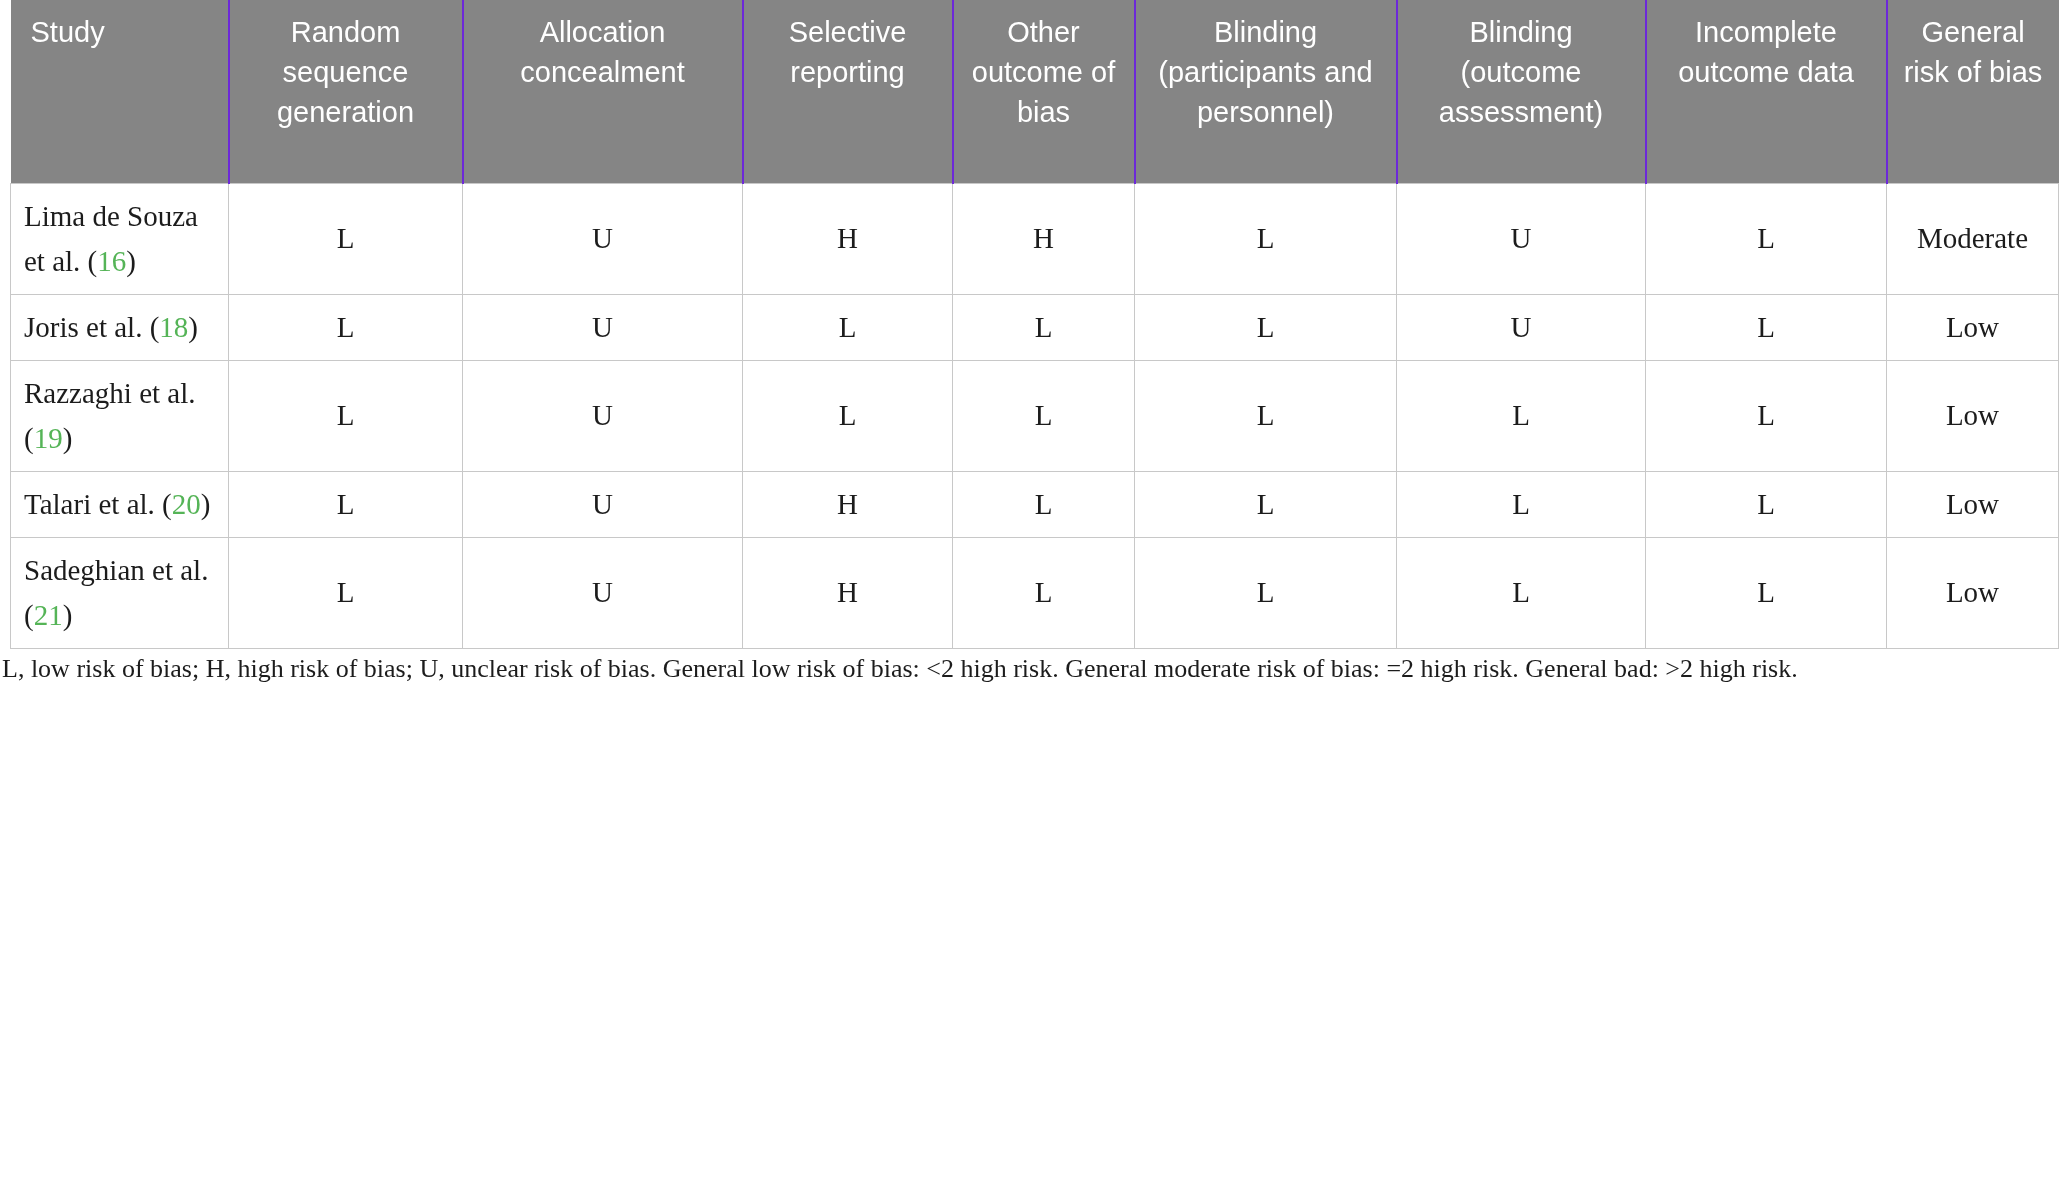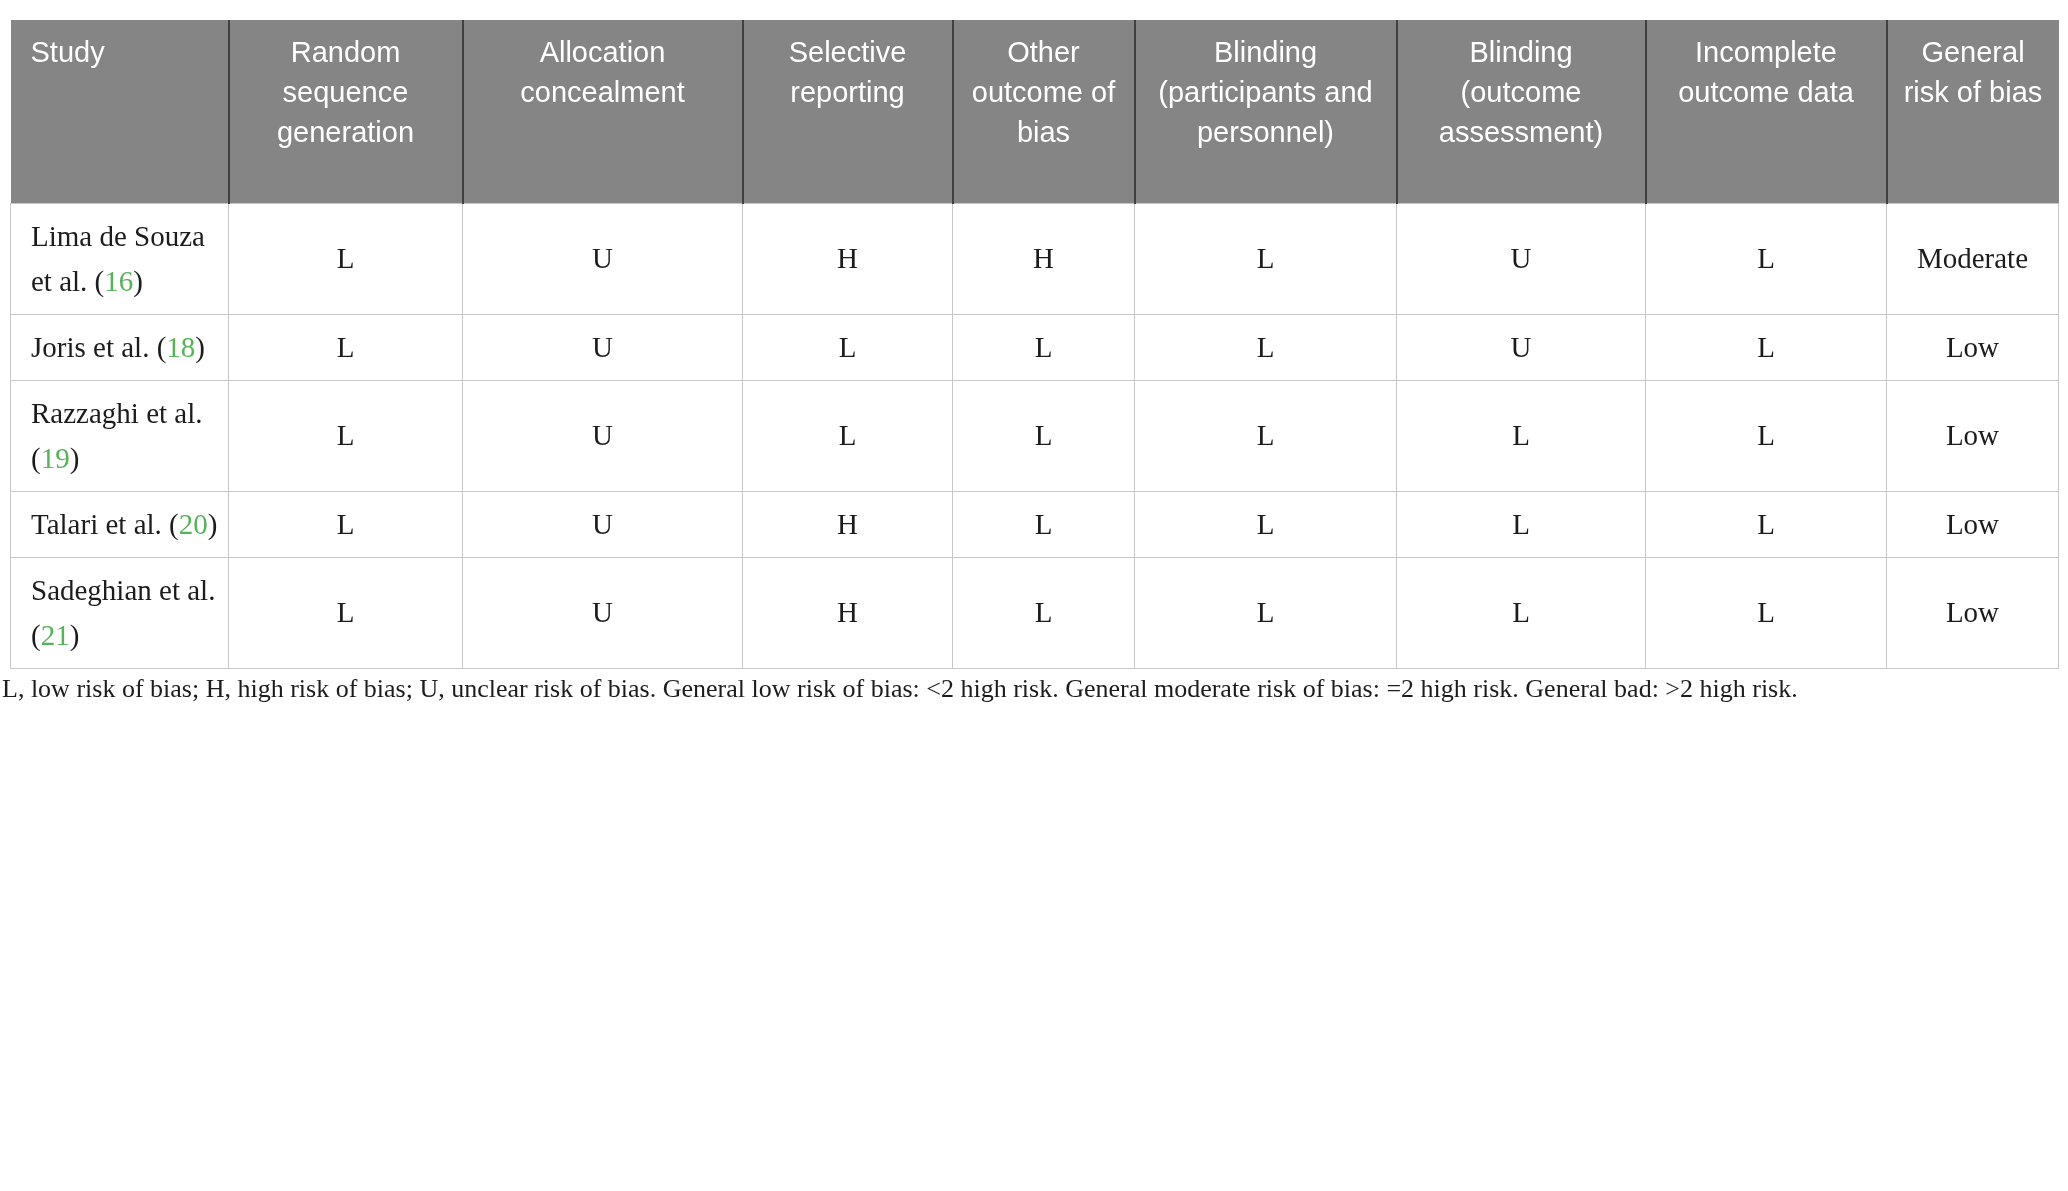--- a/index.html
+++ b/index.html
@@ -10,21 +10,21 @@
   body {
     width: 2068px;
     height: 1191px;
     position: relative;
     font-family: "Liberation Serif", serif;
     color: #1c1c1c;
   }
   .figure {
     position: absolute;
     left: 10px;
-    top: 20px;
+    top: 0;
     width: 2048px;
   }
   table.rob {
     border-collapse: collapse;
     table-layout: fixed;
     width: 2048px;
   }
   table.rob col.c1 { width: 218px; }
   table.rob col.c2 { width: 234px; }
   table.rob col.c3 { width: 280px; }
@@ -40,41 +40,41 @@
     color: #ffffff;
     font-family: "Liberation Sans", sans-serif;
     font-weight: 400;
     font-size: 29px;
     line-height: 40px;
     text-align: center;
     vertical-align: top;
     height: 183px;
     box-sizing: border-box;
     padding: 12px 8px 10px 8px;
-    border-left: 2px solid #404040;
+    border-left: 2px solid #6d28d9;
   }
   thead th:first-child {
     border-left: none;
     text-align: left;
     padding-left: 20px;
   }
 
   tbody td {
     border: 1px solid #c8c8c8;
     font-size: 29px;
     line-height: 45px;
     text-align: center;
     vertical-align: middle;
     padding: 10px 6px;
     box-sizing: border-box;
     background: #ffffff;
   }
   tbody td.study {
     text-align: left;
-    padding-left: 20px;
+    padding-left: 13px;
     padding-right: 10px;
   }
   .cite {
     color: #55b457;
     cursor: pointer;
   }
   .footnote {
     margin-top: 4px;
     margin-left: -8px;
     font-size: 26px;

